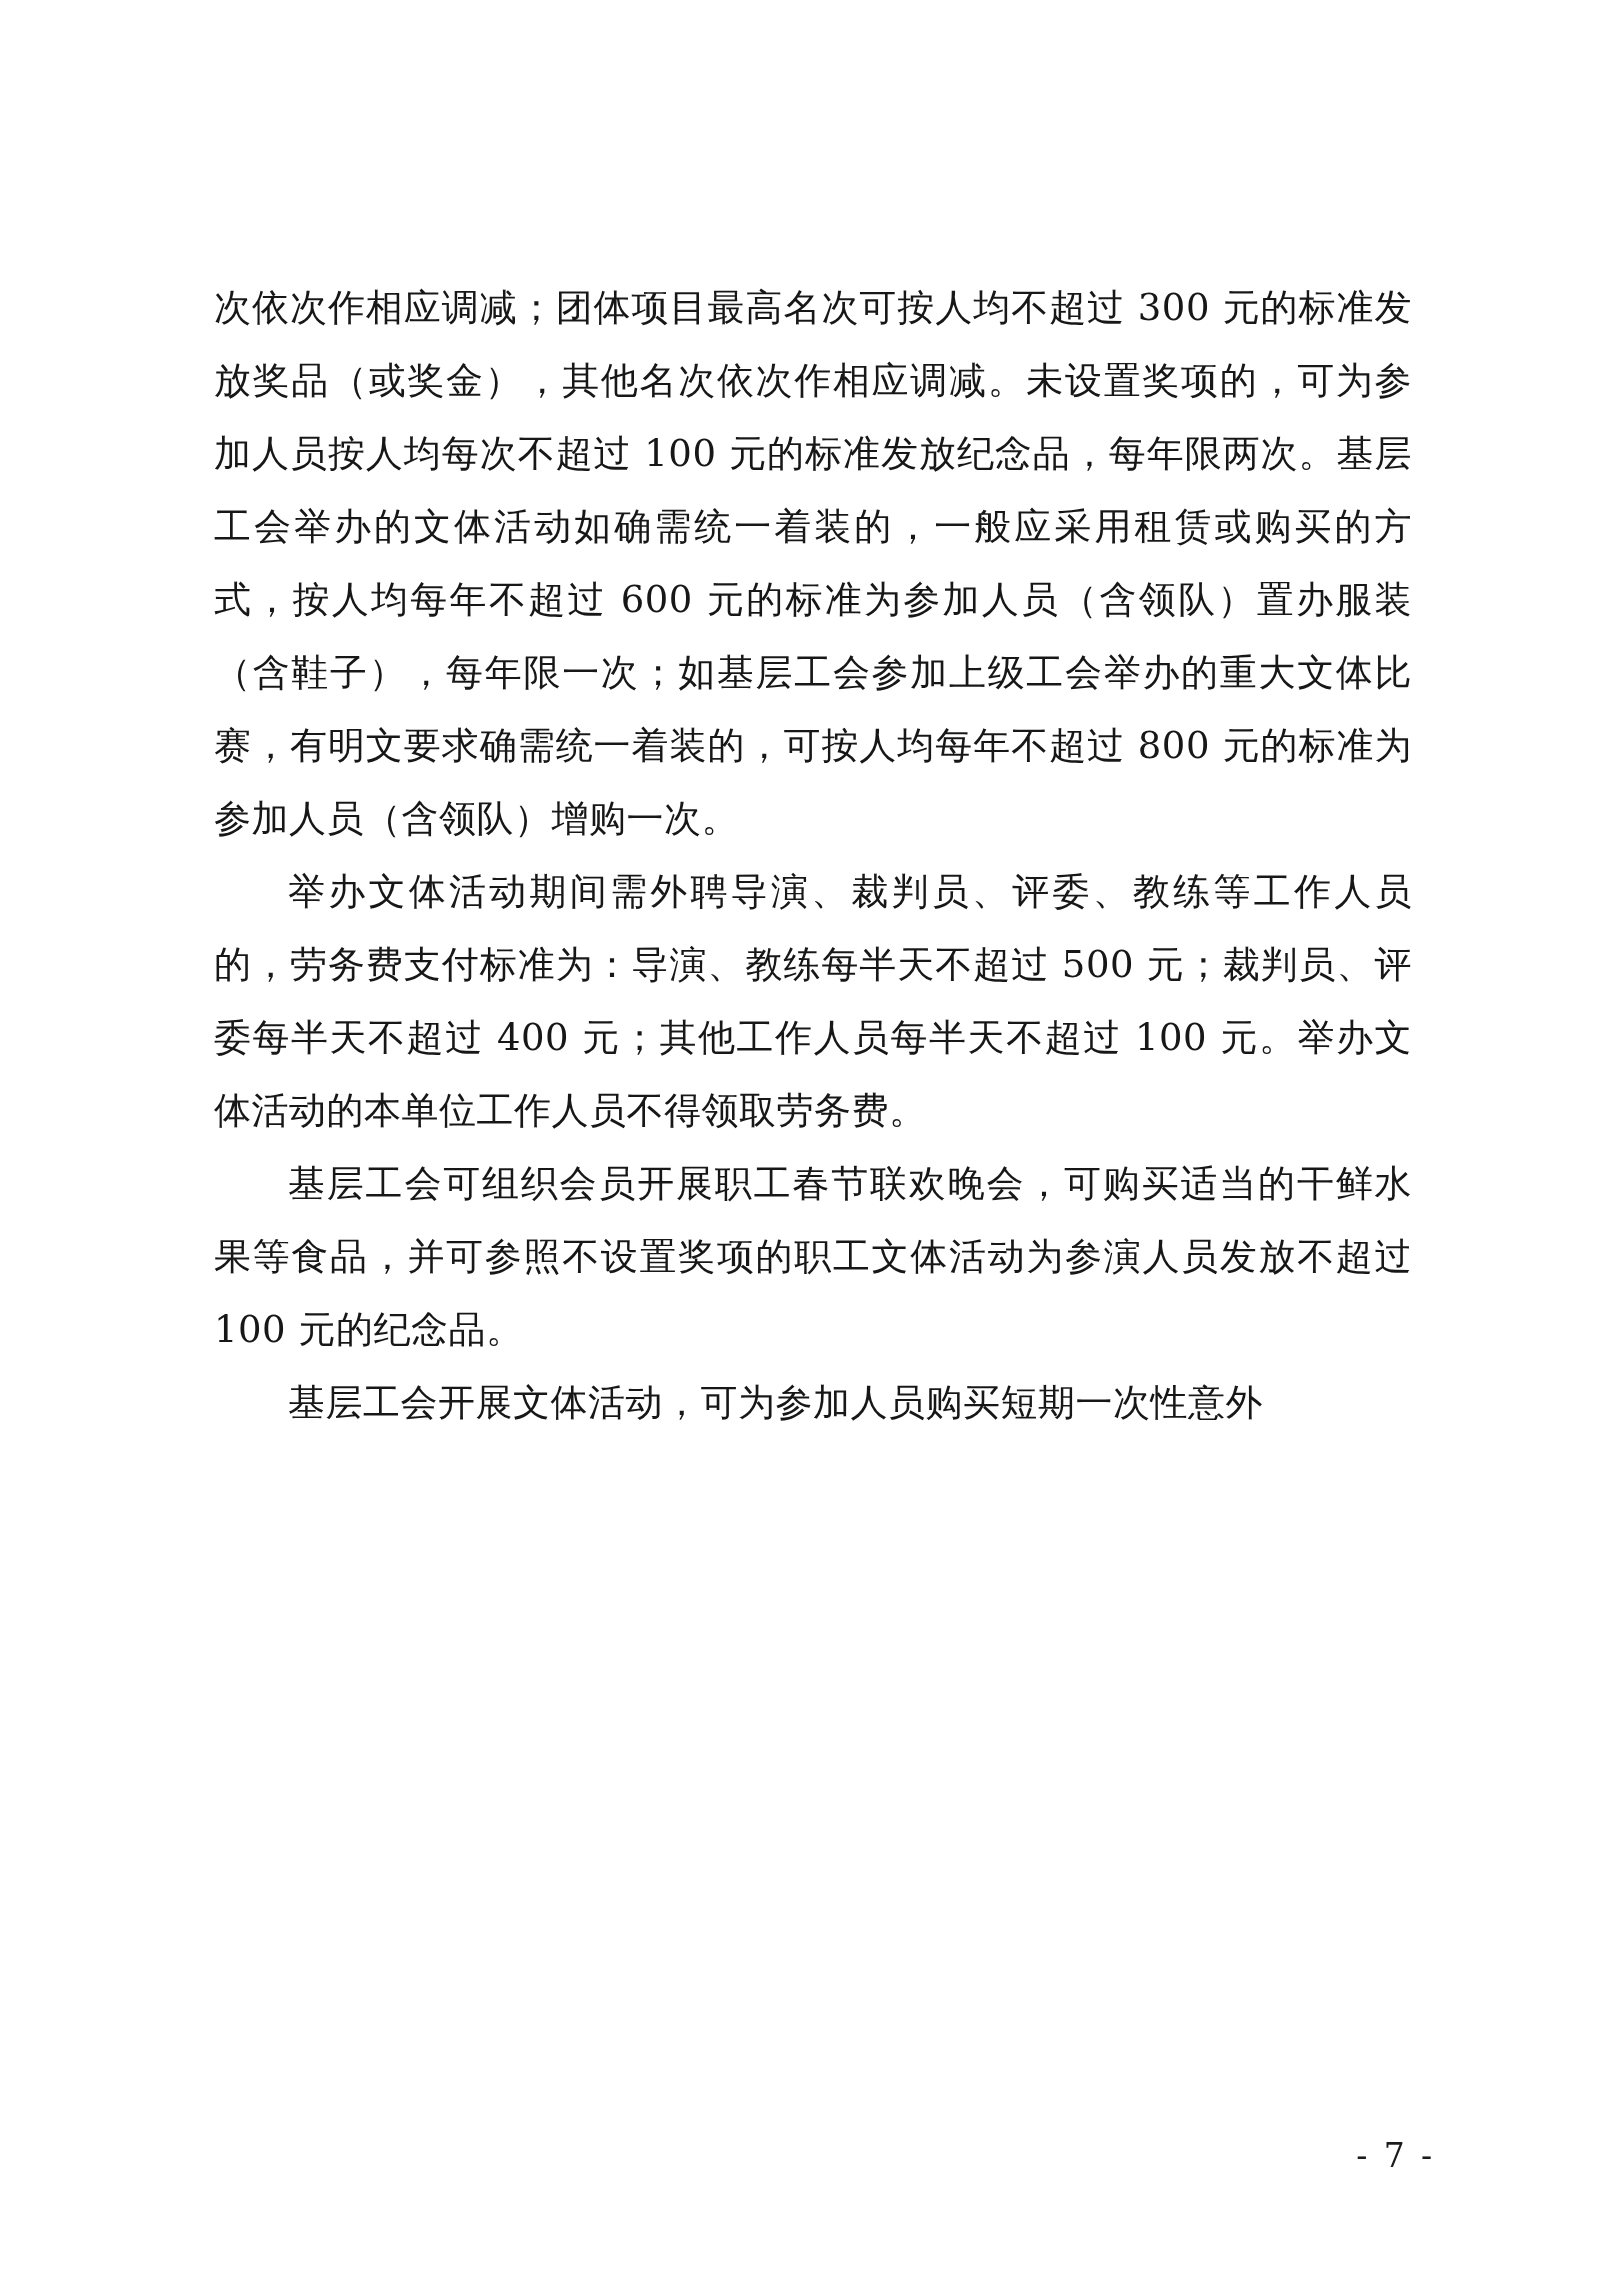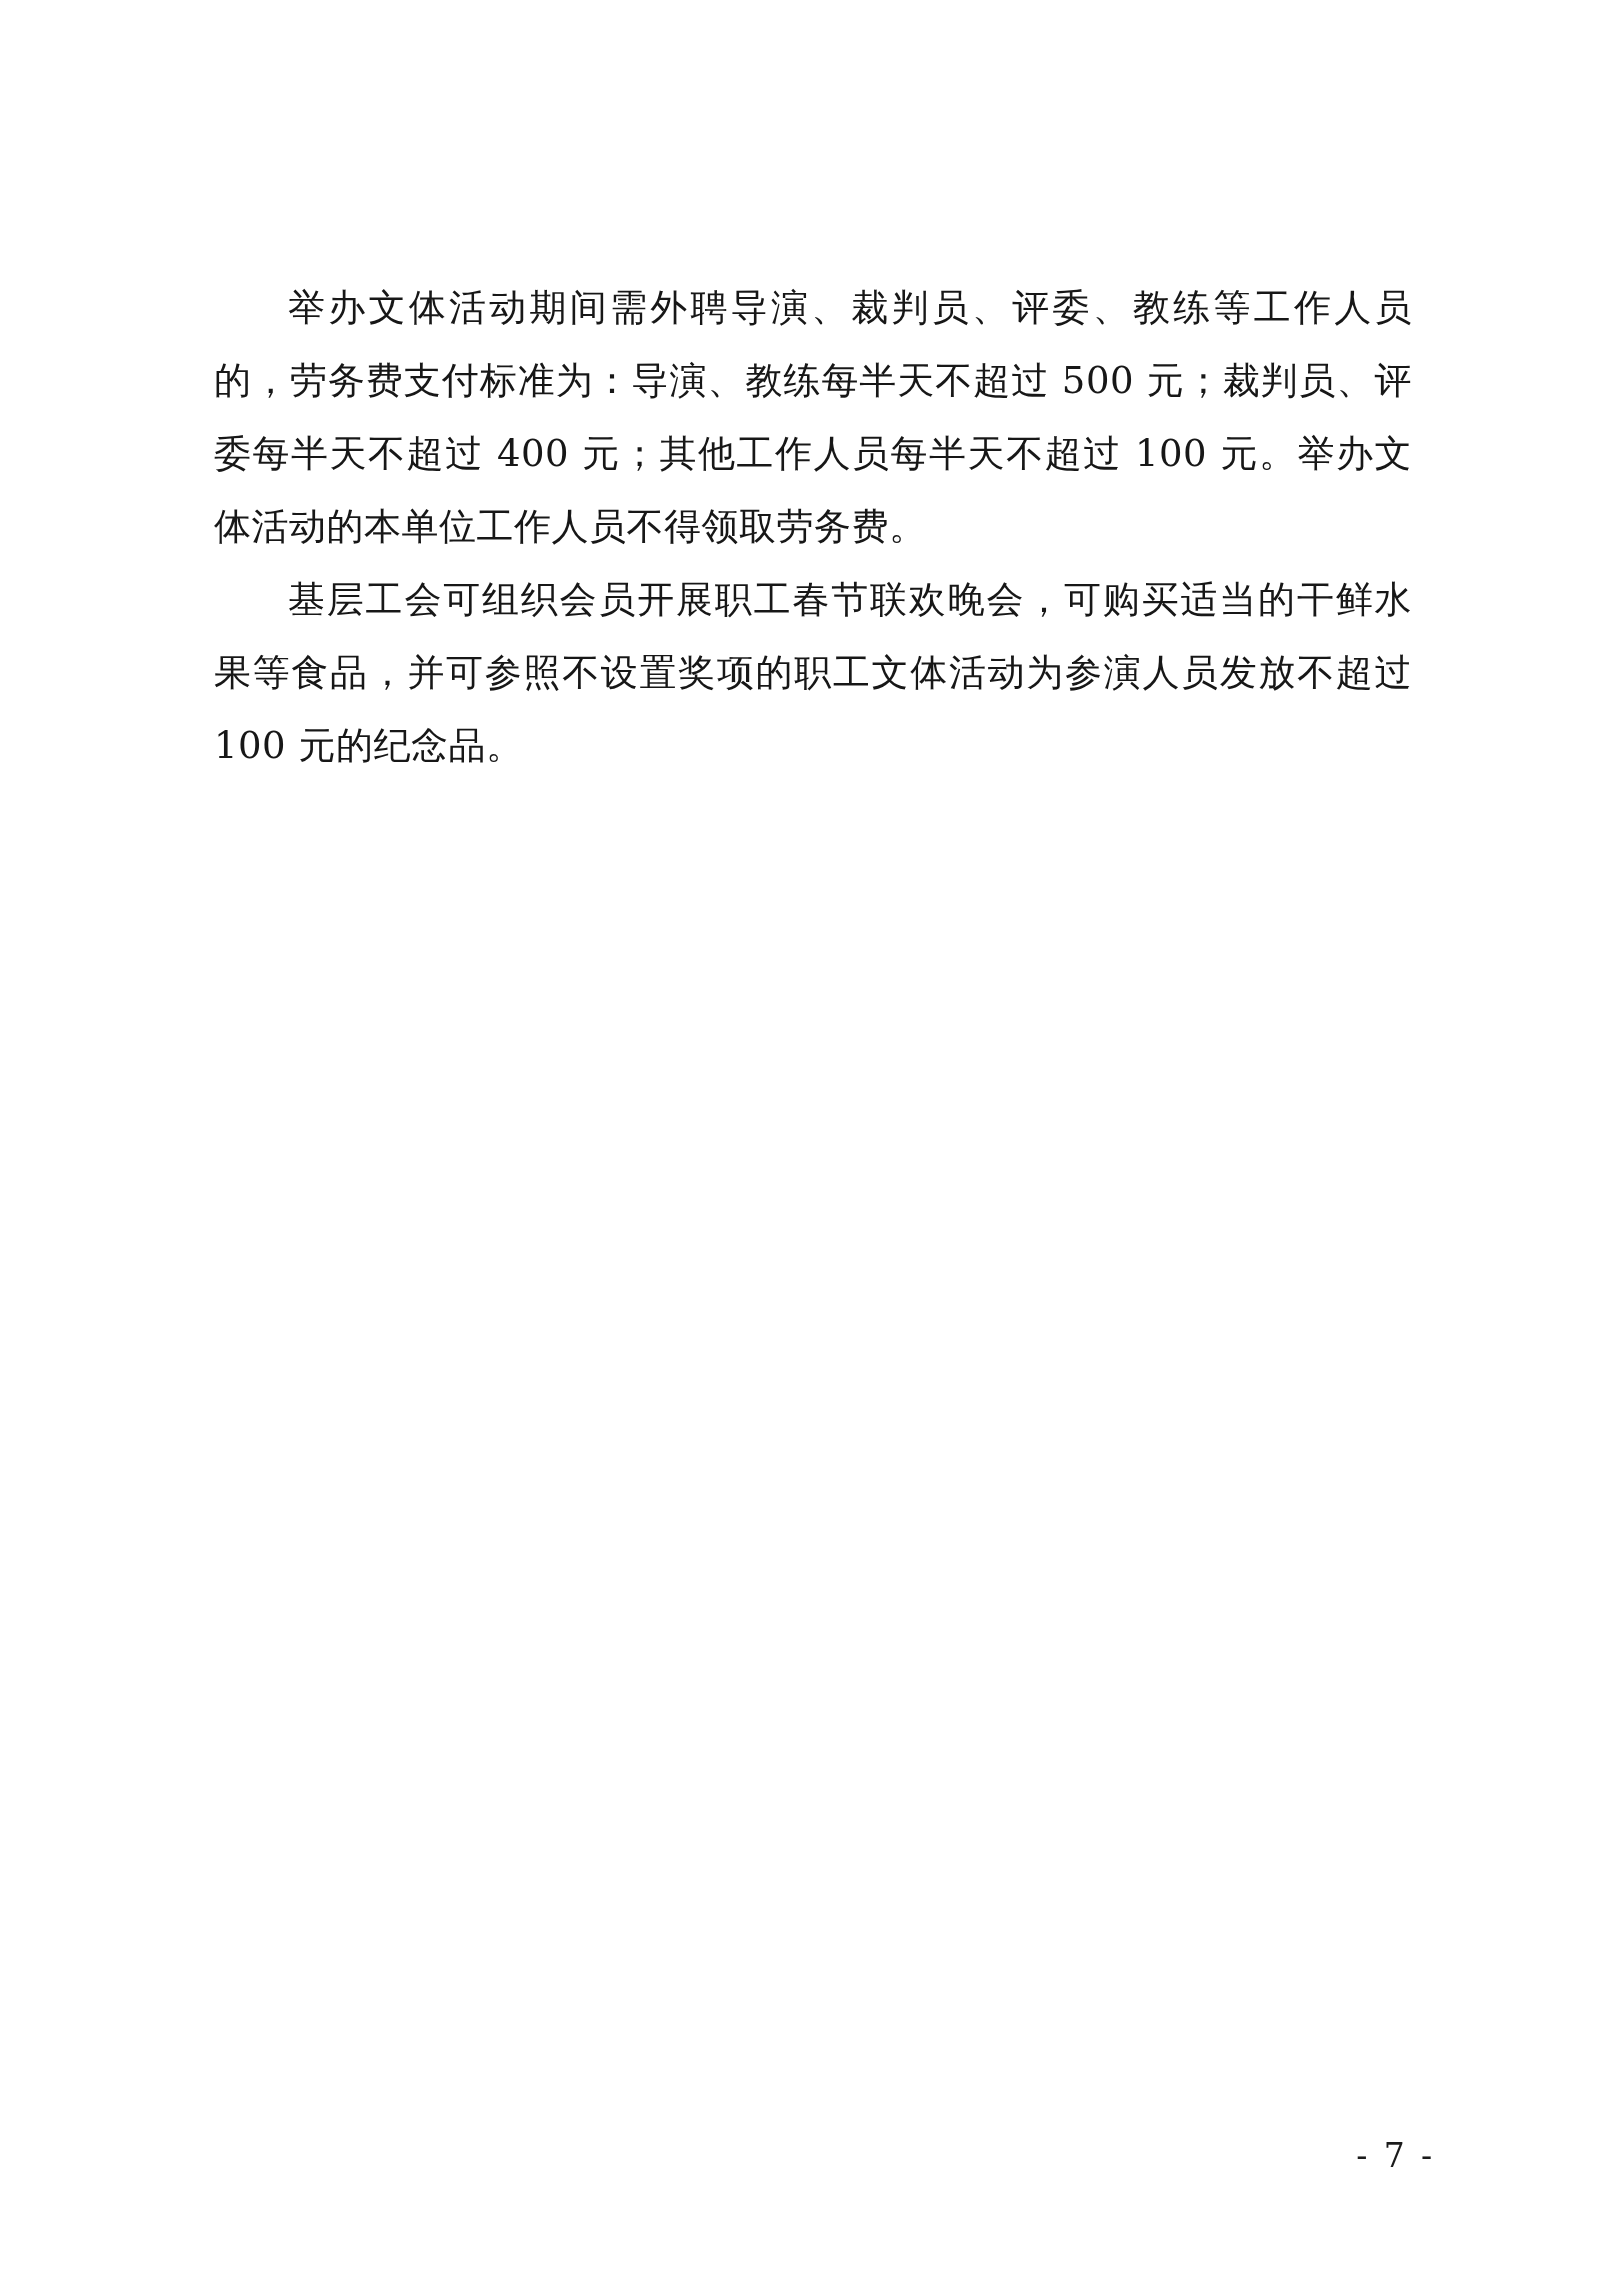--- a/index.html
+++ b/index.html
@@ -43,20 +43,22 @@
     letter-spacing: 2.9px;
     color: #1b1b1b;
   }
 </style>
 </head>
 <body>
 
 <div class="page">
 
   <div class="body-area">
+    <p class="para">次依次作相应调减；团体项目最高名次可按人均不超过 300 元的标准发放奖品（或奖金），其他名次依次作相应调减。未设置奖项的，可为参加人员按人均每次不超过 100 元的标准发放纪念品，每年限两次。基层工会举办的文体活动如确需统一着装的，一般应采用租赁或购买的方式，按人均每年不超过 600 元的标准为参加人员（含领队）置办服装（含鞋子），每年限一次；如基层工会参加上级工会举办的重大文体比赛，有明文要求确需统一着装的，可按人均每年不超过 800 元的标准为参加人员（含领队）增购一次。</p>
     <p class="para indent">举办文体活动期间需外聘导演、裁判员、评委、教练等工作人员的，劳务费支付标准为：导演、教练每半天不超过 500 元；裁判员、评委每半天不超过 400 元；其他工作人员每半天不超过 100 元。举办文体活动的本单位工作人员不得领取劳务费。</p>
     <p class="para indent">基层工会可组织会员开展职工春节联欢晚会，可购买适当的干鲜水果等食品，并可参照不设置奖项的职工文体活动为参演人员发放不超过 100 元的纪念品。</p>
+    <p class="para indent">基层工会开展文体活动，可为参加人员购买短期一次性意外</p>
   </div>
 
   <div class="footer-right">- 7 -</div>
 
 </div>
 
 
 </body></html>

